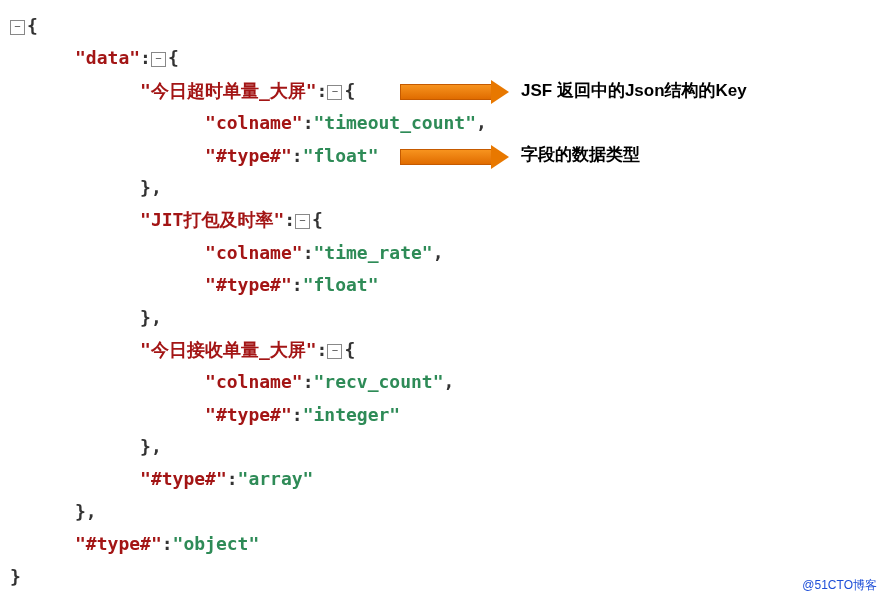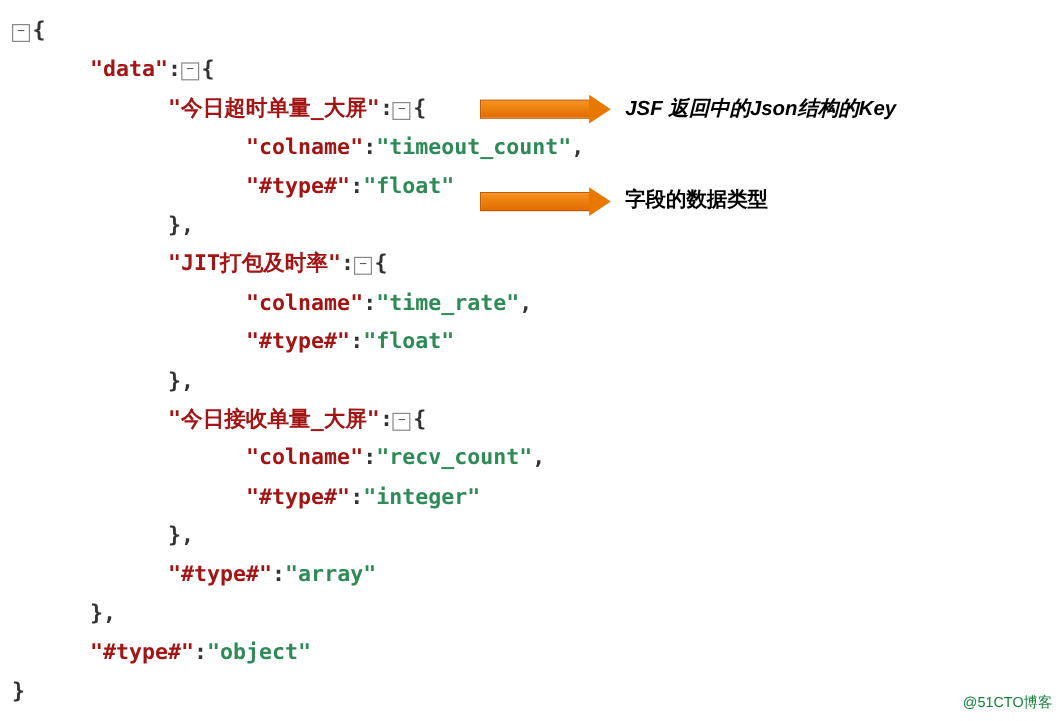--- a/index.html
+++ b/index.html
@@ -60,39 +60,39 @@
       font-weight: bold;
       color: #000;
       margin-left: 6px;
       vertical-align: middle;
     }
     .watermark {
       position: absolute;
       right: 8px;
       bottom: 4px;
       font-size: 12px;
-      color: #15803d;
+      color: #1d4ed8;
       font-family: sans-serif;
     }
     .inline-ann { position: absolute; display: flex; align-items: center; }
   </style>
 </head>
 <body>
 
 <div>
 
 <div class="line"><span class="toggle">−</span><span class="punct">{</span></div>
 
 <div class="line">      <span class="key">"data"</span><span class="punct">:</span><span class="toggle">−</span><span class="punct">{</span></div>
 
-<div class="line">            <span class="key">"今日超时单量_大屏"</span><span class="punct">:</span><span class="toggle">−</span><span class="punct">{</span><span class="inline-ann" style="left:380px; top:0;font-style:italic;"><span class="arrow"><span class="arrow-body" style="width:90px;"></span><span class="arrow-head"></span></span><span class="ann">JSF 返回中的Json结构的Key</span></span></div>
+<div class="line">            <span class="key">"今日超时单量_大屏"</span><span class="punct">:</span><span class="toggle">−</span><span class="punct">{</span><span class="inline-ann" style="left:380px; top:0;"><span class="arrow"><span class="arrow-body" style="width:90px;"></span><span class="arrow-head"></span></span><span class="ann">JSF 返回中的Json结构的Key</span></span></div>
 
 <div class="line">                  <span class="key">"colname"</span><span class="punct">:</span><span class="str">"timeout_count"</span><span class="punct">,</span></div>
 
-<div class="line">                  <span class="key">"#type#"</span><span class="punct">:</span><span class="str">"float"</span><span class="inline-ann" style="left:380px; top:12px;"><span class="arrow"><span class="arrow-body" style="width:90px;"></span><span class="arrow-head"></span></span><span class="ann">字段的数据类型</span></span></div>
+<div class="line">                  <span class="key">"#type#"</span><span class="punct">:</span><span class="str">"float"</span><span class="inline-ann" style="left:380px; top:0;"><span class="arrow"><span class="arrow-body" style="width:90px;"></span><span class="arrow-head"></span></span><span class="ann">字段的数据类型</span></span></div>
 
 <div class="line">            <span class="punct">},</span></div>
 
 <div class="line">            <span class="key">"JIT打包及时率"</span><span class="punct">:</span><span class="toggle">−</span><span class="punct">{</span></div>
 
 <div class="line">                  <span class="key">"colname"</span><span class="punct">:</span><span class="str">"time_rate"</span><span class="punct">,</span></div>
 
 <div class="line">                  <span class="key">"#type#"</span><span class="punct">:</span><span class="str">"float"</span></div>
 
 <div class="line">            <span class="punct">},</span></div>

